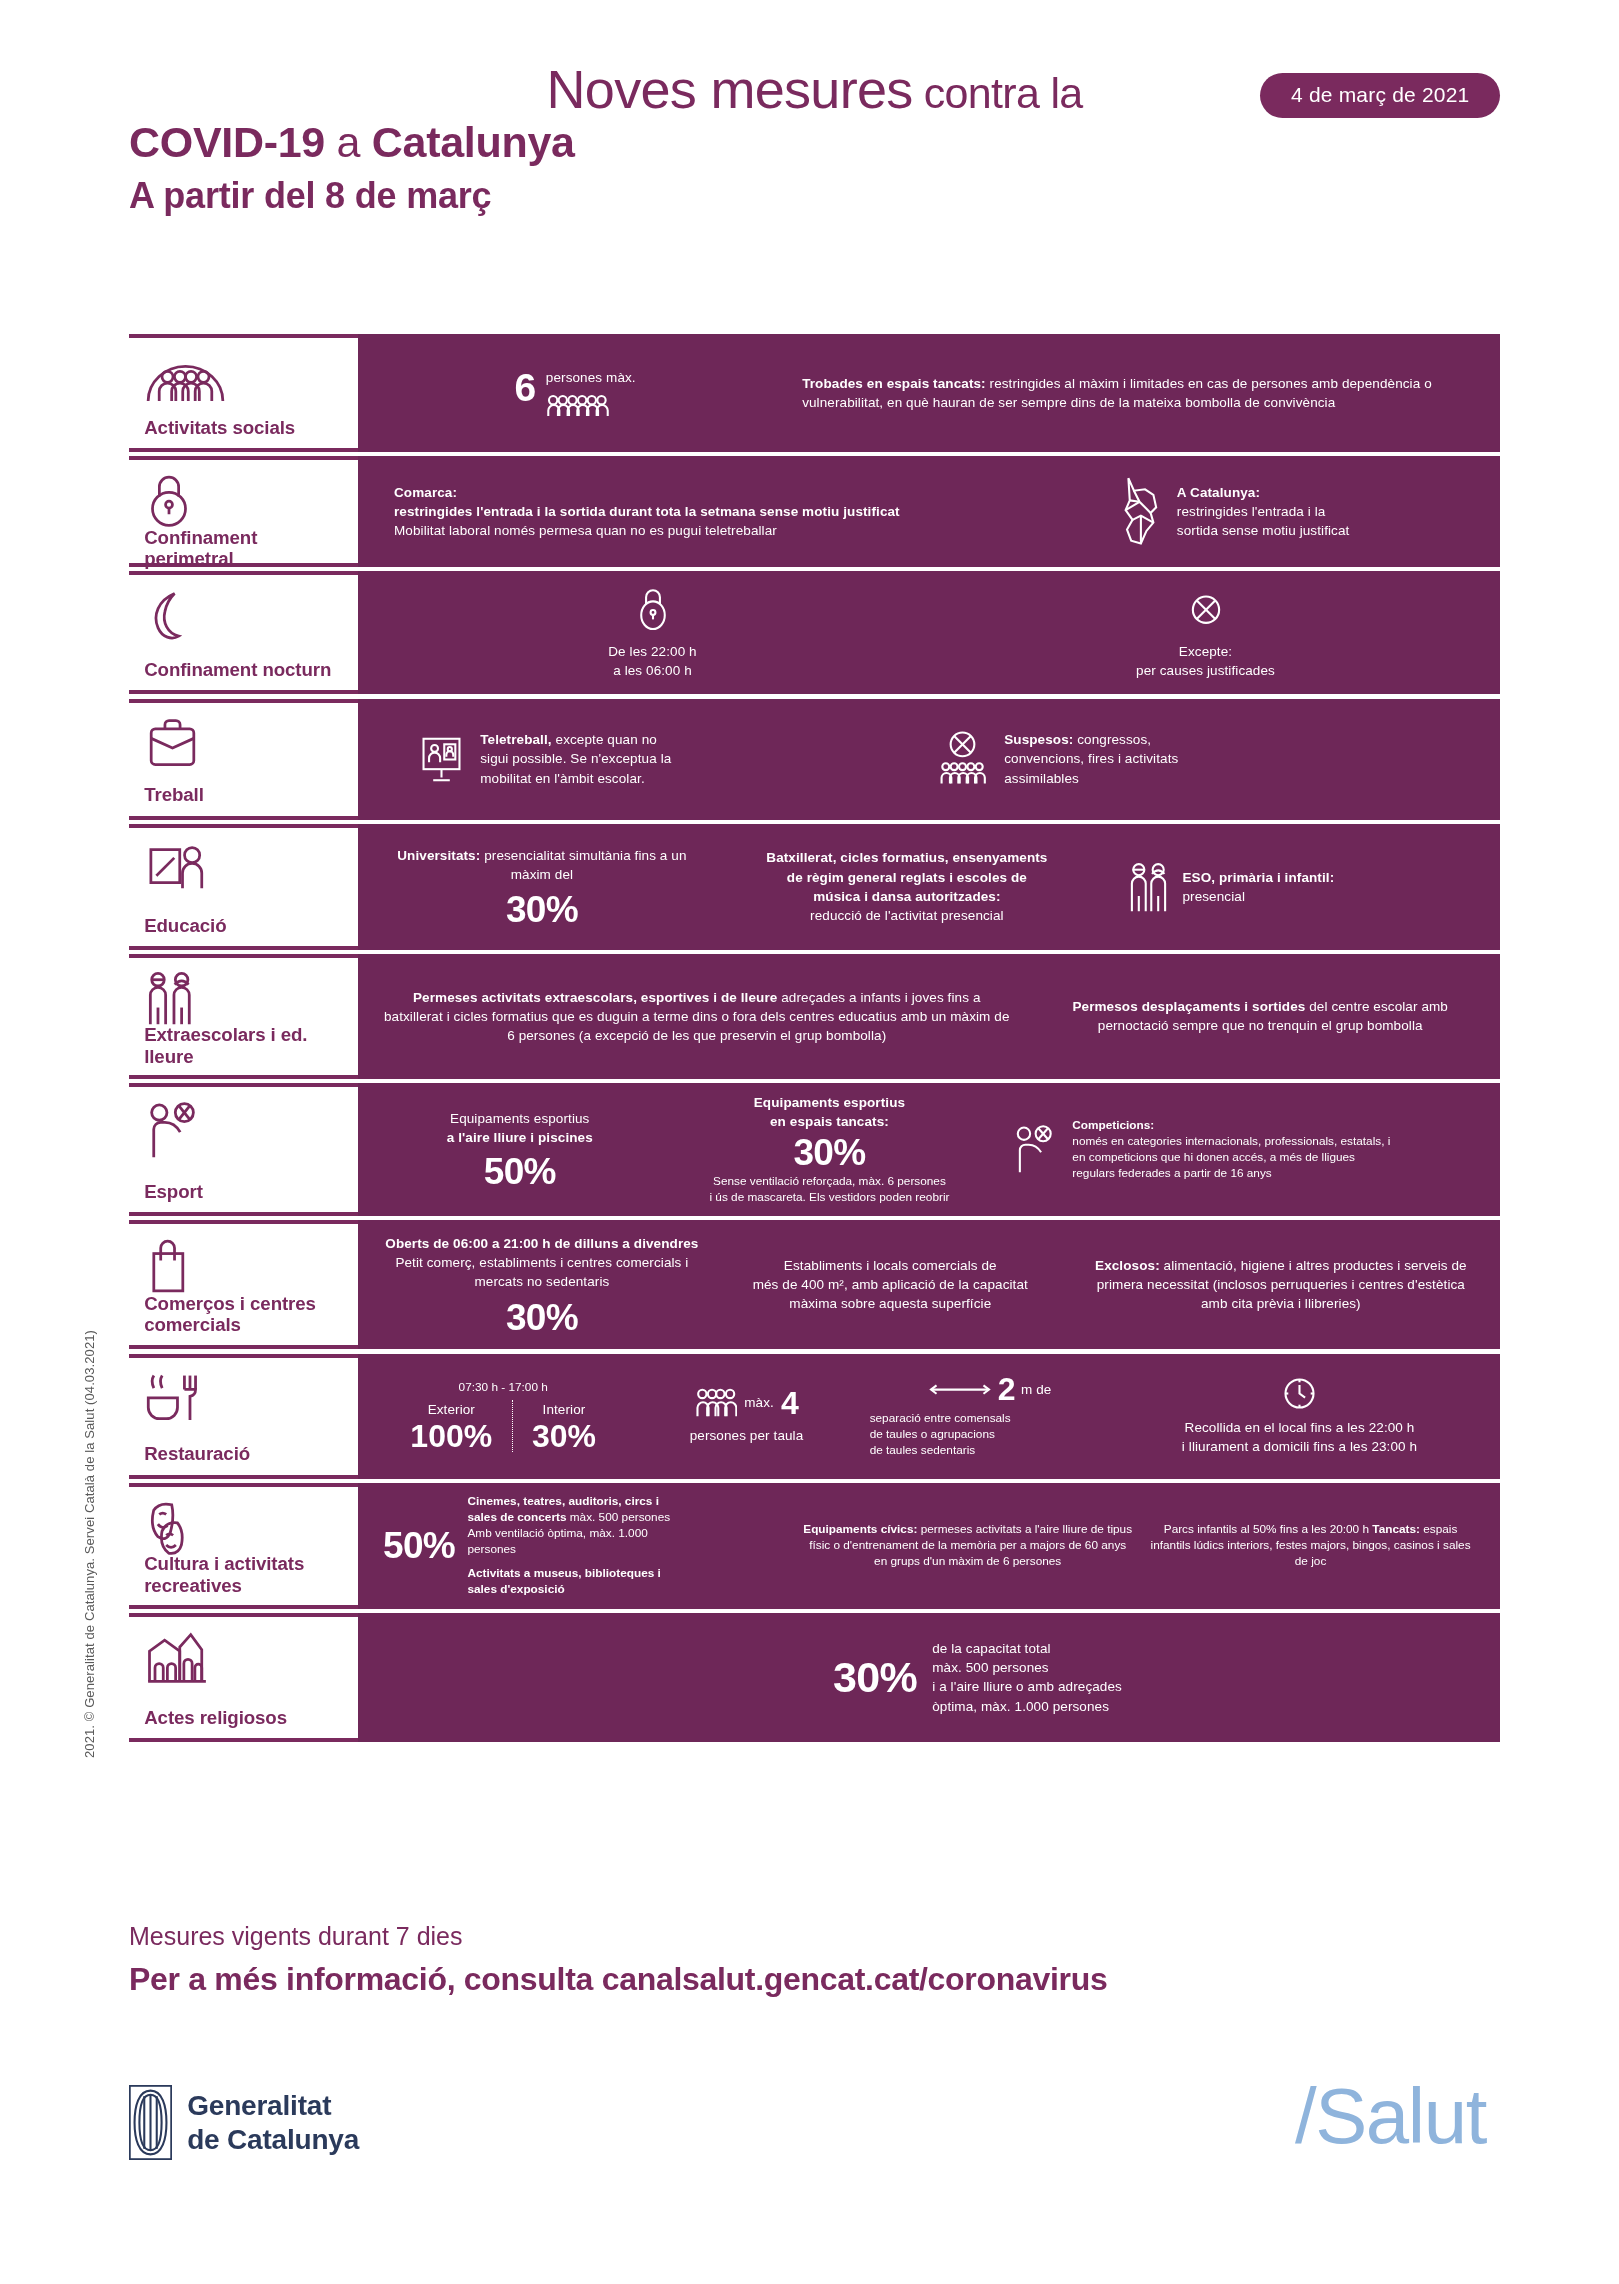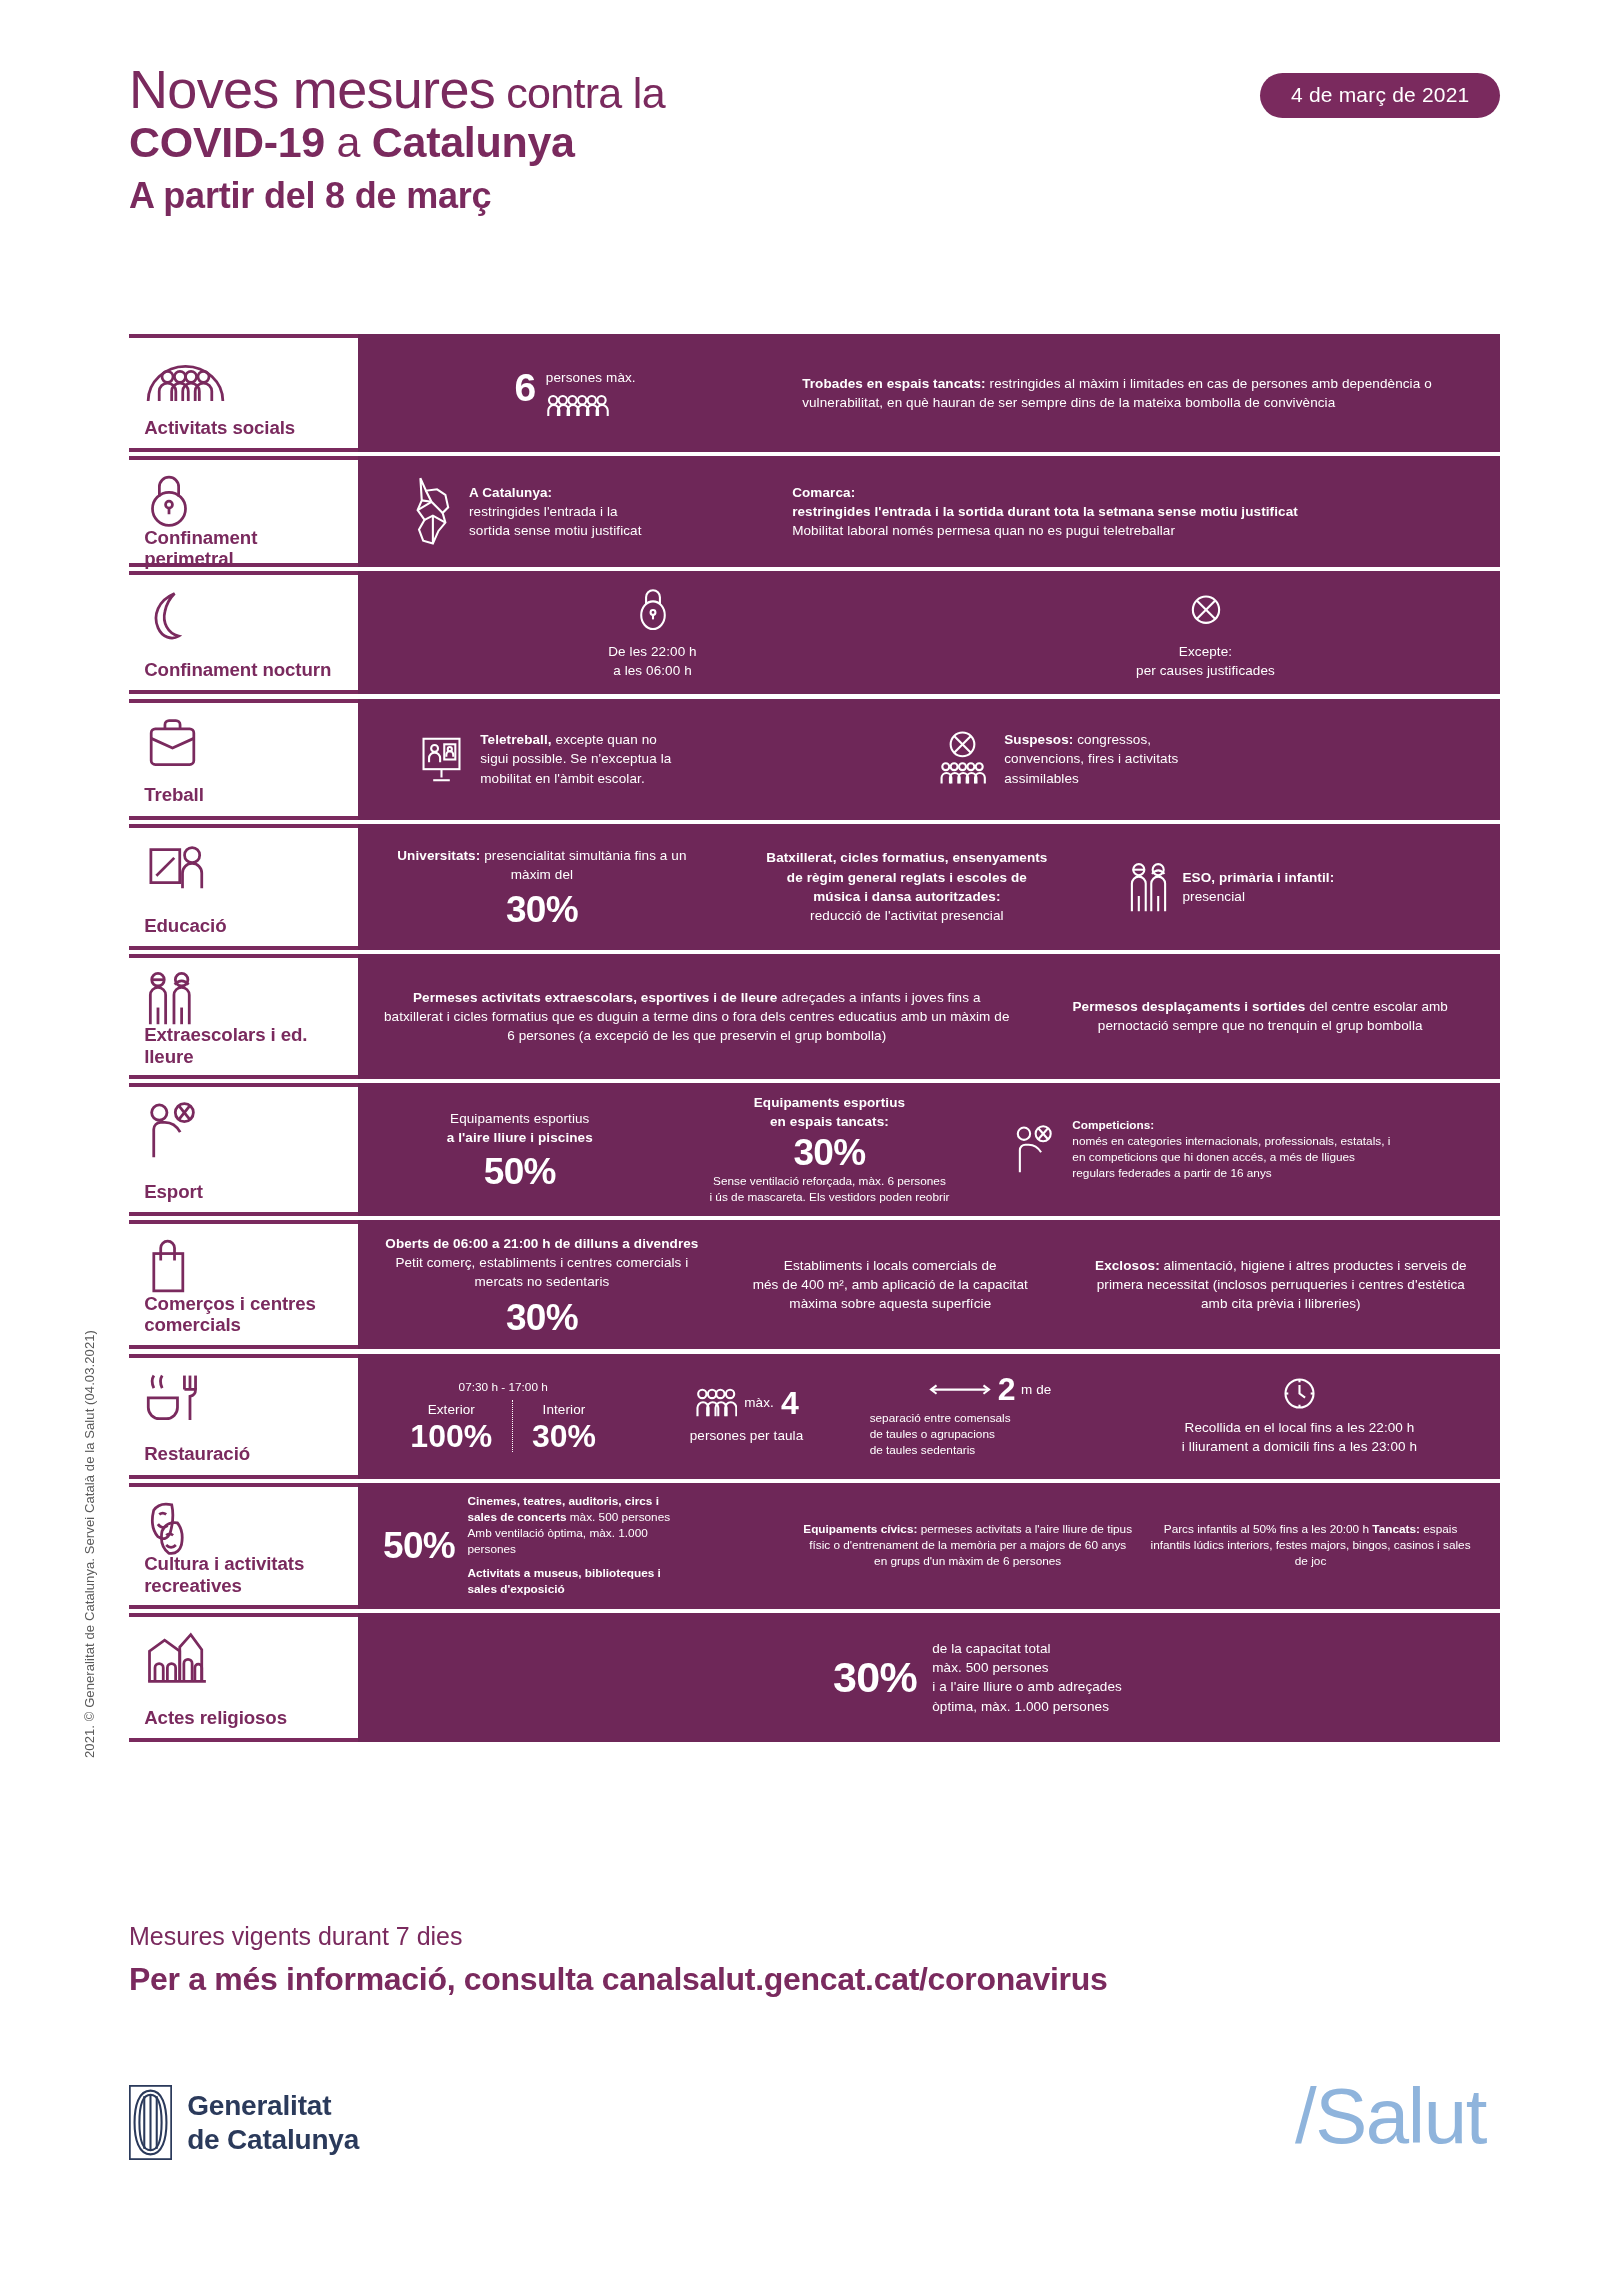--- a/index.html
+++ b/index.html
@@ -8,21 +8,21 @@
     width: 1620px; height: 2284px;
     background: #ffffff;
     font-family: "Liberation Sans", sans-serif;
     overflow: hidden;
   }
   .page { position: relative; width: 1620px; height: 2284px; background:#fff; }
 
   
   .header { position: absolute; left: 129px; top: 62px; width: 1371px; }
   .title-block { color:#7A2A5E; }
-  .t-line1 { font-size: 50px; line-height: 1.0; letter-spacing: -0.7px; white-space: nowrap;}
+  .t-line1 { font-size: 50px; line-height: 1.0; letter-spacing: -0.7px; white-space: nowrap; text-align: center;}
   .t-line1 .strong { font-weight: 400; font-size: 54px; }
   .t-line1 .light { font-weight: 400; font-size: 43px; }
   .t-line2 { font-size: 43px; font-weight: 700; line-height: 1.25; letter-spacing:-0.3px; }
   .t-line2 .reg { font-weight: 400; }
   .t-line3 { font-size: 36px; font-weight: 700; line-height:1.45; letter-spacing:-0.2px; }
 
   .date-badge {
     position: absolute; right: 0px; top: 11px;
     background: #7A2A5E; color:#fff;
     border-radius: 28px;
@@ -186,42 +186,42 @@
             <circle cx="36" cy="52" r="24"></circle>
                 <circle cx="36" cy="46" r="5"></circle>
                 <path d="M36 51 V60"></path>
           </g>
             </svg>
         </div>
         <div class="catlabel">Confinament perimetral</div>
       </div>
       <div class="panel">
         <div class="cols">
+          <div class="col lft" style="flex:1 1 auto; padding-left:18px;">
+            <div class="tx"><b>Comarca:</b></div>
+            <div class="tx"><b>restringides l'entrada i la sortida durant tota la setmana sense motiu justificat</b></div>
+            <div class="tx">Mobilitat laboral només permesa quan no es pugui teletreballar</div>
+          </div>
           <div class="col" style="flex:0 0 36%; display:flex; align-items:center; gap:11px; padding-left:29px;">
             <div>
               <svg width="53" height="75" viewBox="0 0 76 108">
                   <g class="icw" stroke-width="2.2">
                 <path d="M22 6 L30 24 L46 22 L58 30 L62 48 L54 56 L58 70 L48 82 L40 100 L26 96 L20 80 L28 66 L18 52 L24 38 Z"></path>
                 <path d="M30 24 L38 40 L54 56"></path>
                     <path d="M24 38 L38 40"></path>
                     <path d="M28 66 L40 60 L58 70"></path>
                     <path d="M40 60 L40 100"></path>
                     <path d="M18 52 L38 40"></path>
               </g>
                 </svg>
             </div>
             <div>
               <div class="tx"><b>A Catalunya:</b></div>
               <div class="tx" style="max-width:173px;">restringides l'entrada i la sortida sense motiu justificat</div>
             </div>
-          </div>
-          <div class="col lft" style="flex:1 1 auto; padding-left:18px;">
-            <div class="tx"><b>Comarca:</b></div>
-            <div class="tx"><b>restringides l'entrada i la sortida durant tota la setmana sense motiu justificat</b></div>
-            <div class="tx">Mobilitat laboral només permesa quan no es pugui teletreballar</div>
           </div>
         </div>
       </div>
     </div>
 
     <div class="row" style="height:123px;">
       <div class="cat">
         <div class="icon">
           <svg width="46" height="55" viewBox="0 0 66 80">
               <g class="ic">

